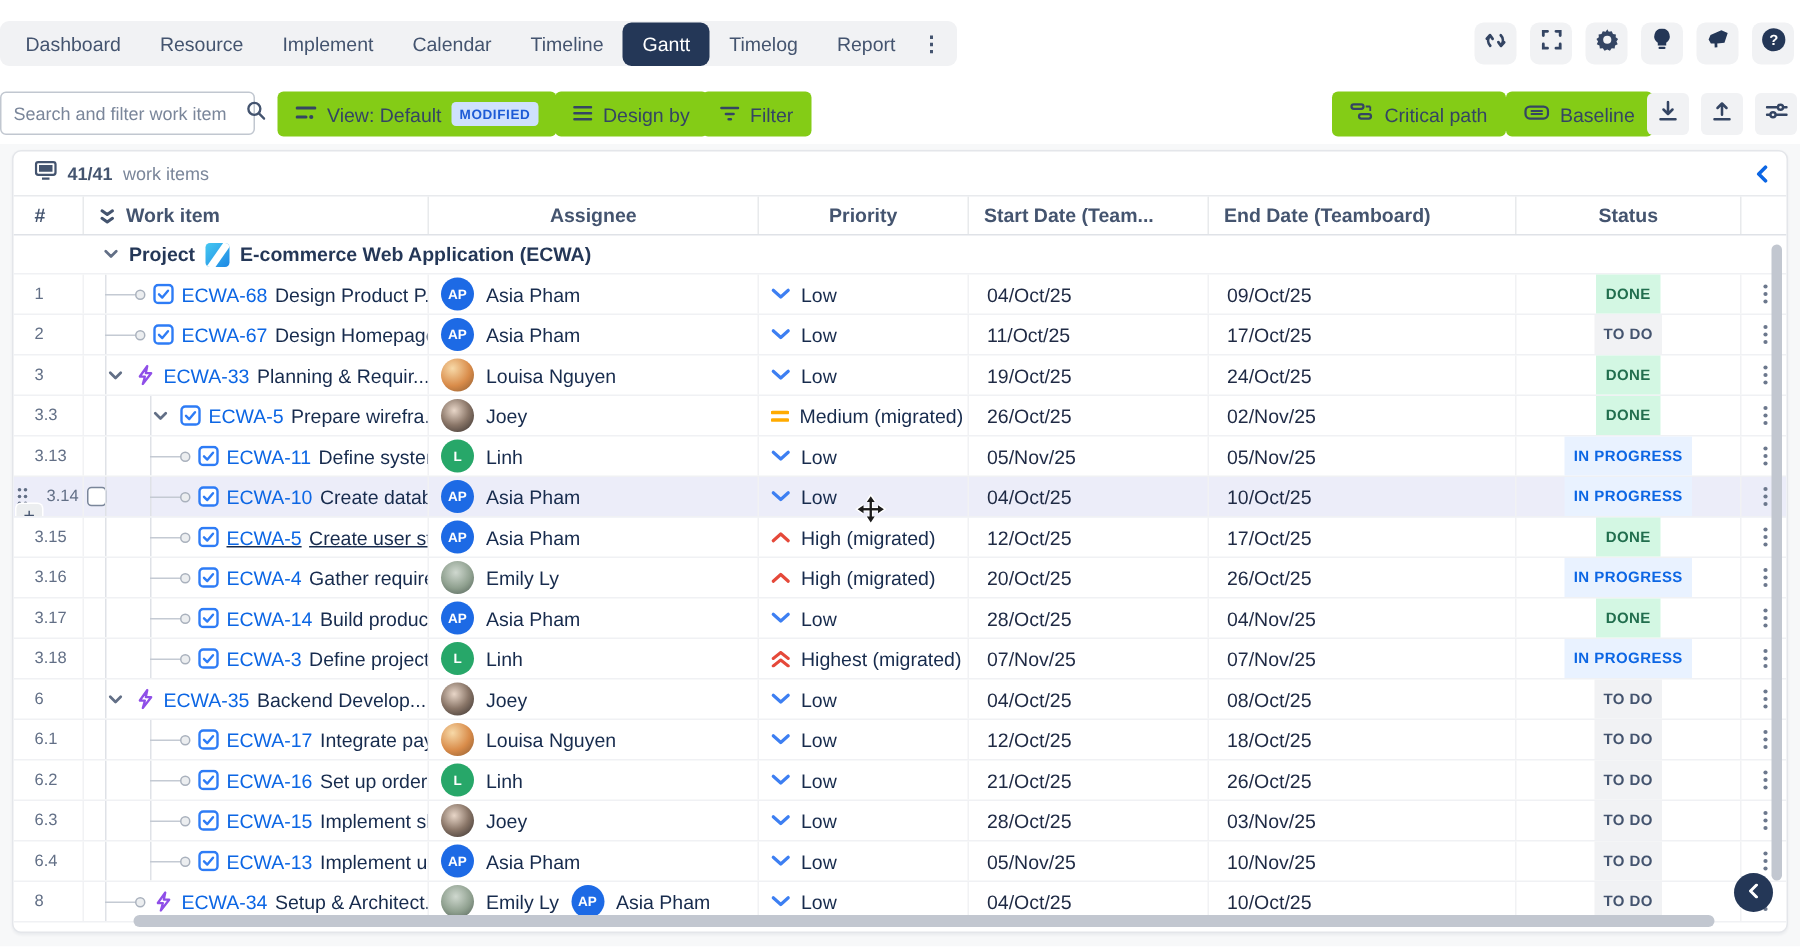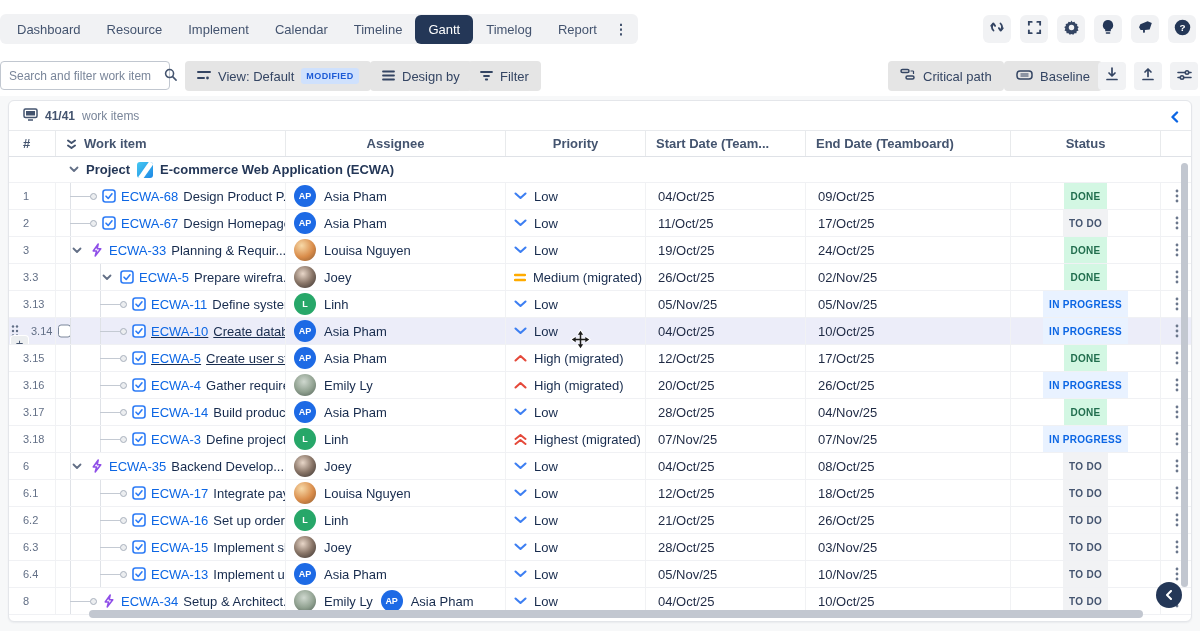--- a/index.html
+++ b/index.html
@@ -19,21 +19,21 @@
   .icon-btn { width:28px; height:28px; background:#f1f2f4; border-radius:6px; display:flex;
     align-items:center; justify-content:center; cursor:pointer; }
 
   
   .toolbar { position:absolute; top:61px; left:0; width:1200px; height:31px; }
   .search-box { position:absolute; left:0; top:0; width:170px; height:29px; background:#fff;
     border:1px solid #c1c7d0; border-radius:4px; display:flex; align-items:center; padding:0 8px; }
   .search-box input { border:0; outline:0; flex:1; font-size:12px; color:#44546f;
     font-family:"Liberation Sans", sans-serif; background:transparent; }
   .search-box input::placeholder { color:#7a869a; }
-  .tb-btn { position:absolute; top:0; height:30px; background:#e5e5e5; border-radius:4px;
+  .tb-btn { position:absolute; top:0; height:30px; background:#84cc16; border-radius:4px;
     display:flex; align-items:center; gap:7px; padding:0 12px; font-size:13px; font-weight:500;
     color:#344563; cursor:pointer; white-space:nowrap; }
   .chip-modified { background:#cfe1fd; color:#1d5bd6; font-size:9px; font-weight:700;
     letter-spacing:.4px; border-radius:3px; padding:3px 5px; }
   .tb-iconbtn { position:absolute; top:1px; width:28px; height:28px; background:#f1f2f4;
     border-radius:4px; display:flex; align-items:center; justify-content:center; cursor:pointer; }
 
   
   .stage { position:absolute; top:96px; left:0; width:1200px; height:535px; background:#f7f8f9; }
   .panel { position:absolute; top:4px; left:8px; width:1184px; height:522px; background:#ffffff;
@@ -95,21 +95,21 @@
 
   .badge { font-size:10px; font-weight:700; letter-spacing:.3px; border-radius:3px; padding:20px 6px; }
   .badge.done { background:#d3f7e3; color:#216e4e; }
   .badge.todo { background:#f1f2f4; color:#44546f; }
   .badge.inprog { background:#e9f2ff; color:#0c66e4; }
 
   .dragdots { position:absolute; left:2px; top:50%; transform:translateY(-50%); display:flex; cursor:grab; }
   .trow.selected .c-num { padding-left:22px; }
   .rowcheck { position:absolute; left:2px; top:50%; transform:translateY(-50%); width:13px; height:13px;
     background:#fff; border:1.5px solid #7a869a; border-radius:3px; cursor:pointer; }
-  .trow.selected .work-inner { margin-left:20px;text-decoration:underline; }
+  .trow.selected .work-inner { margin-left:20px; }
   .plus-btn { position:absolute; left:2px; bottom:-9px; width:17px; height:17px; background:#eceef0;
     border-radius:3px; color:#44546f; font-size:13px; line-height:15px; text-align:center;
     z-index:6; cursor:pointer; box-shadow:0 0 0 1px #fff; }
   .work-inner { display:flex; align-items:center; height:100%; position:relative; z-index:1; }
 
   .hscroll { position:absolute; left:80px; right:48px; bottom:3px; height:8px; border-radius:4px;
     background:#c2c7d0; cursor:pointer; z-index:7; }
   .vscroll { position:absolute; right:3px; top:62px; height:424px; width:7px; border-radius:4px;
     background:#c2c7d0; cursor:pointer; z-index:7; }
   .fab { position:absolute; right:9px; bottom:13px; width:26px; height:26px; border-radius:50%;

